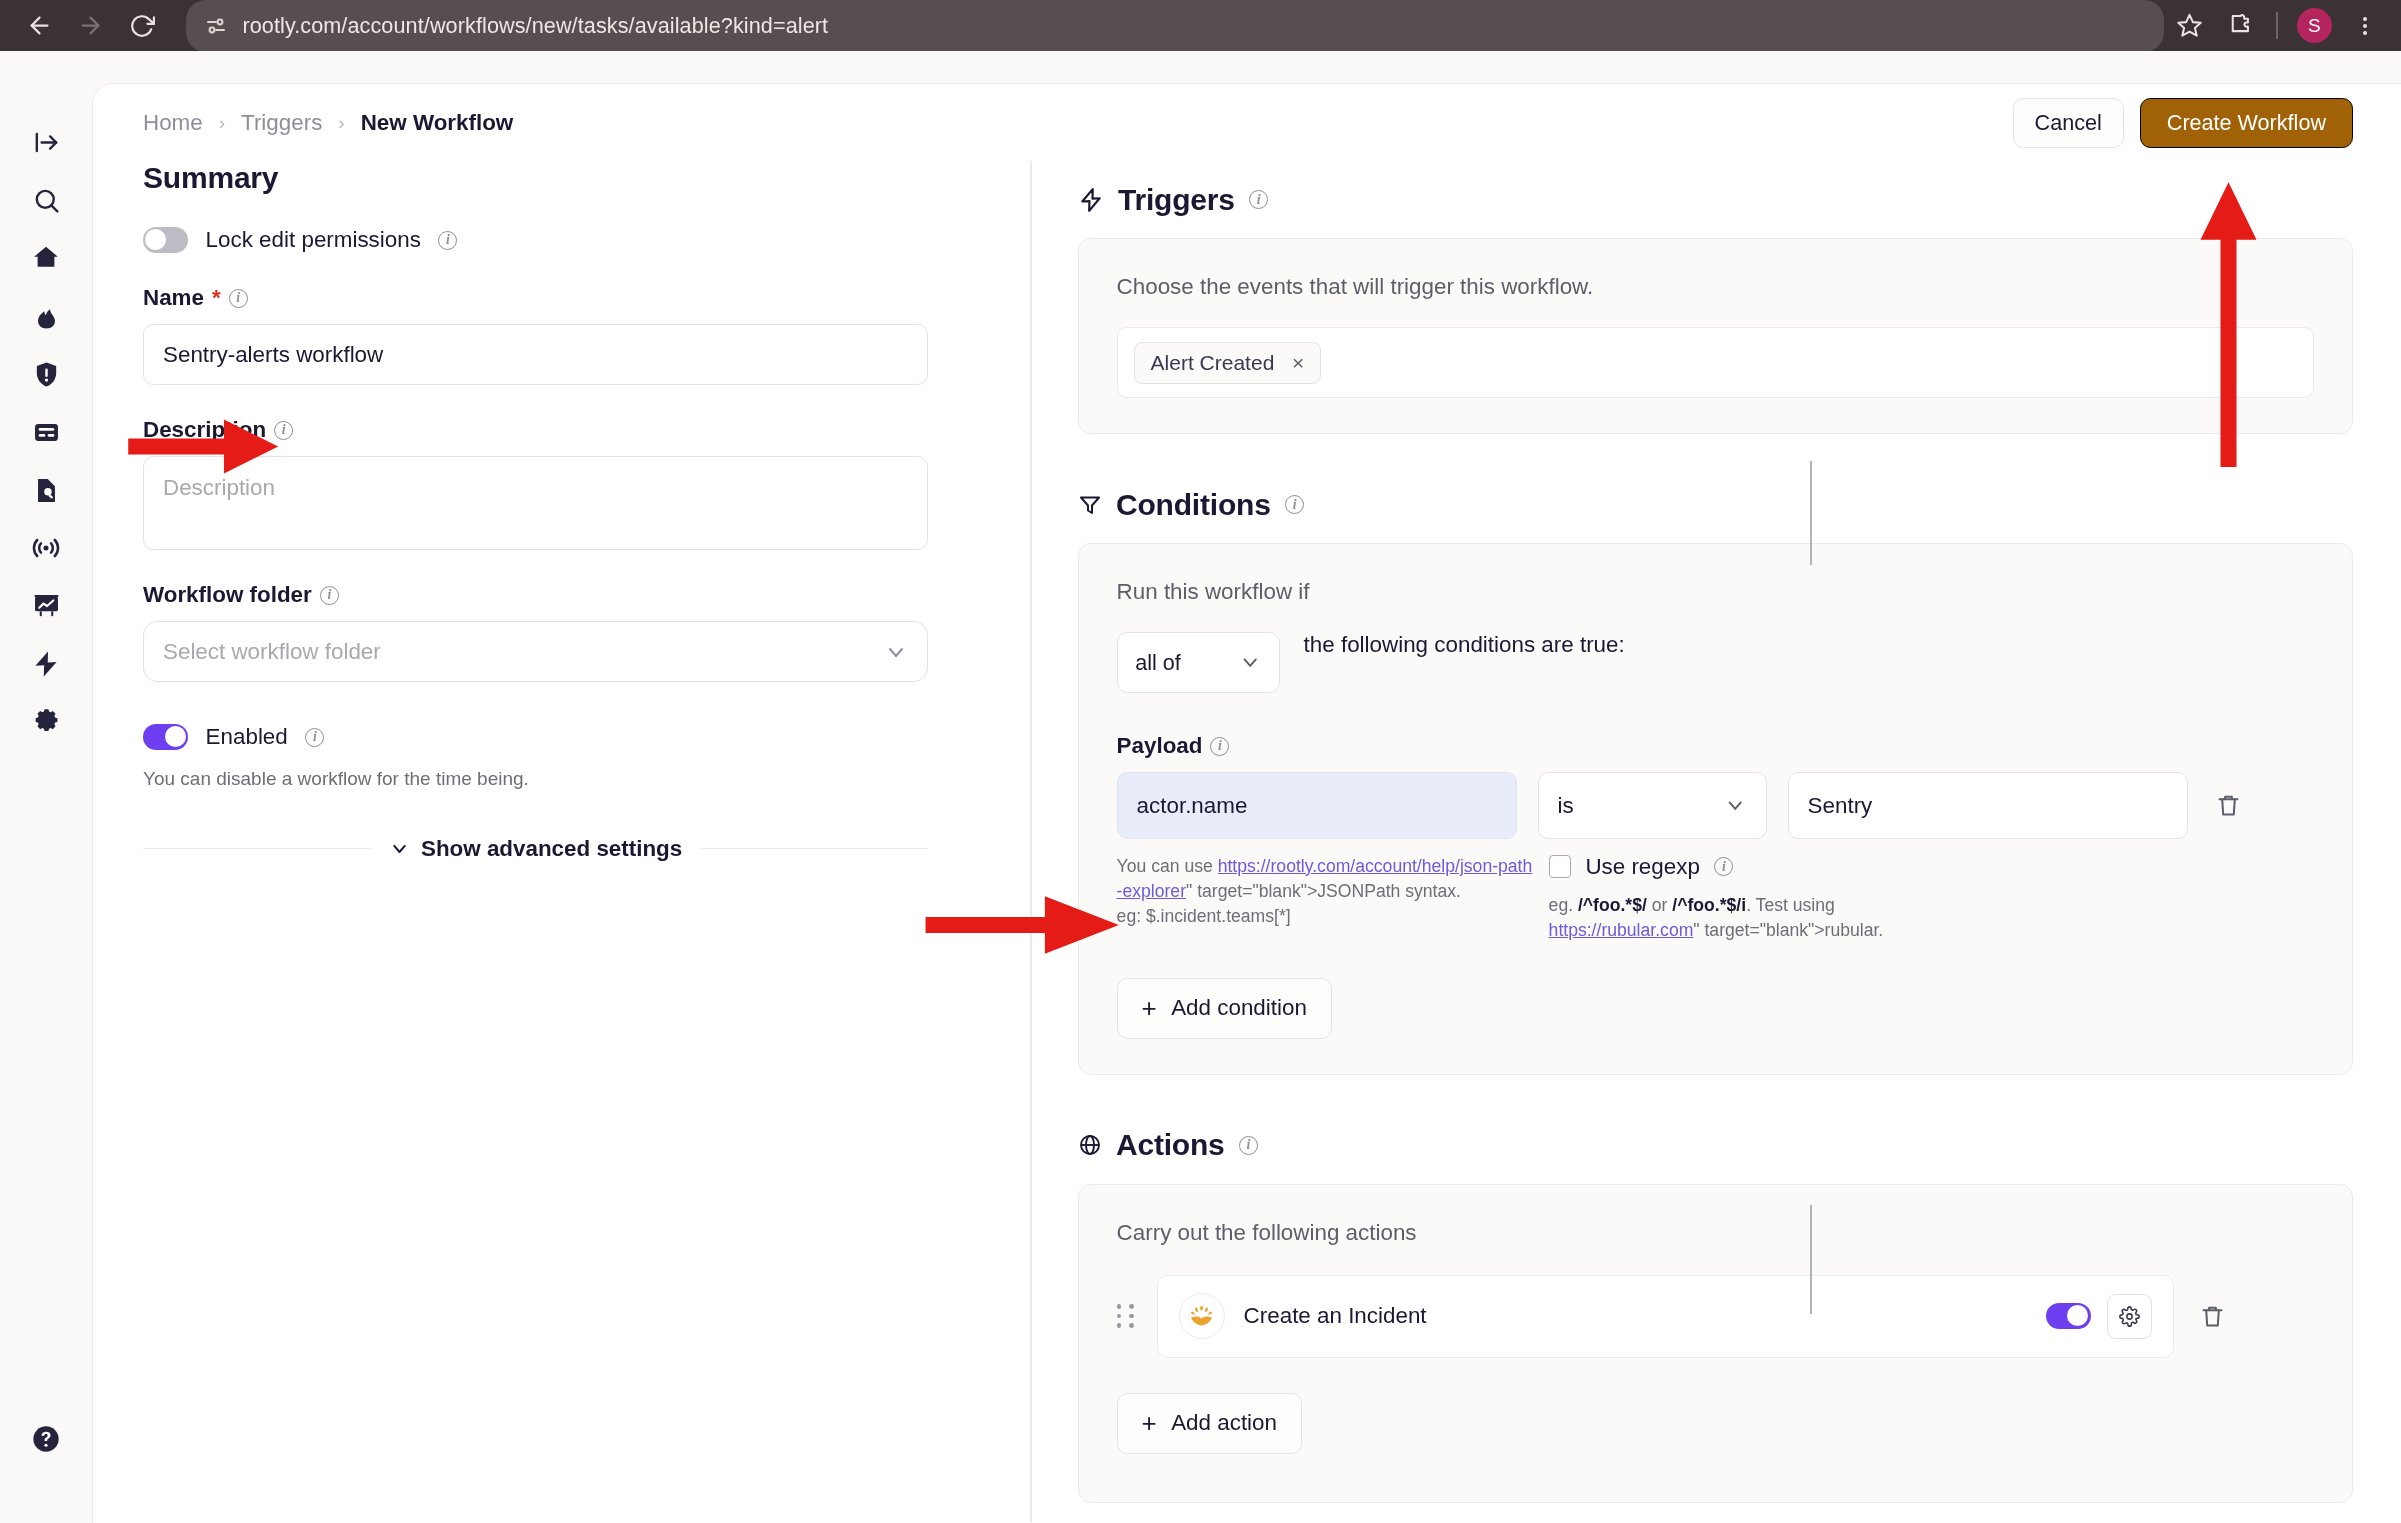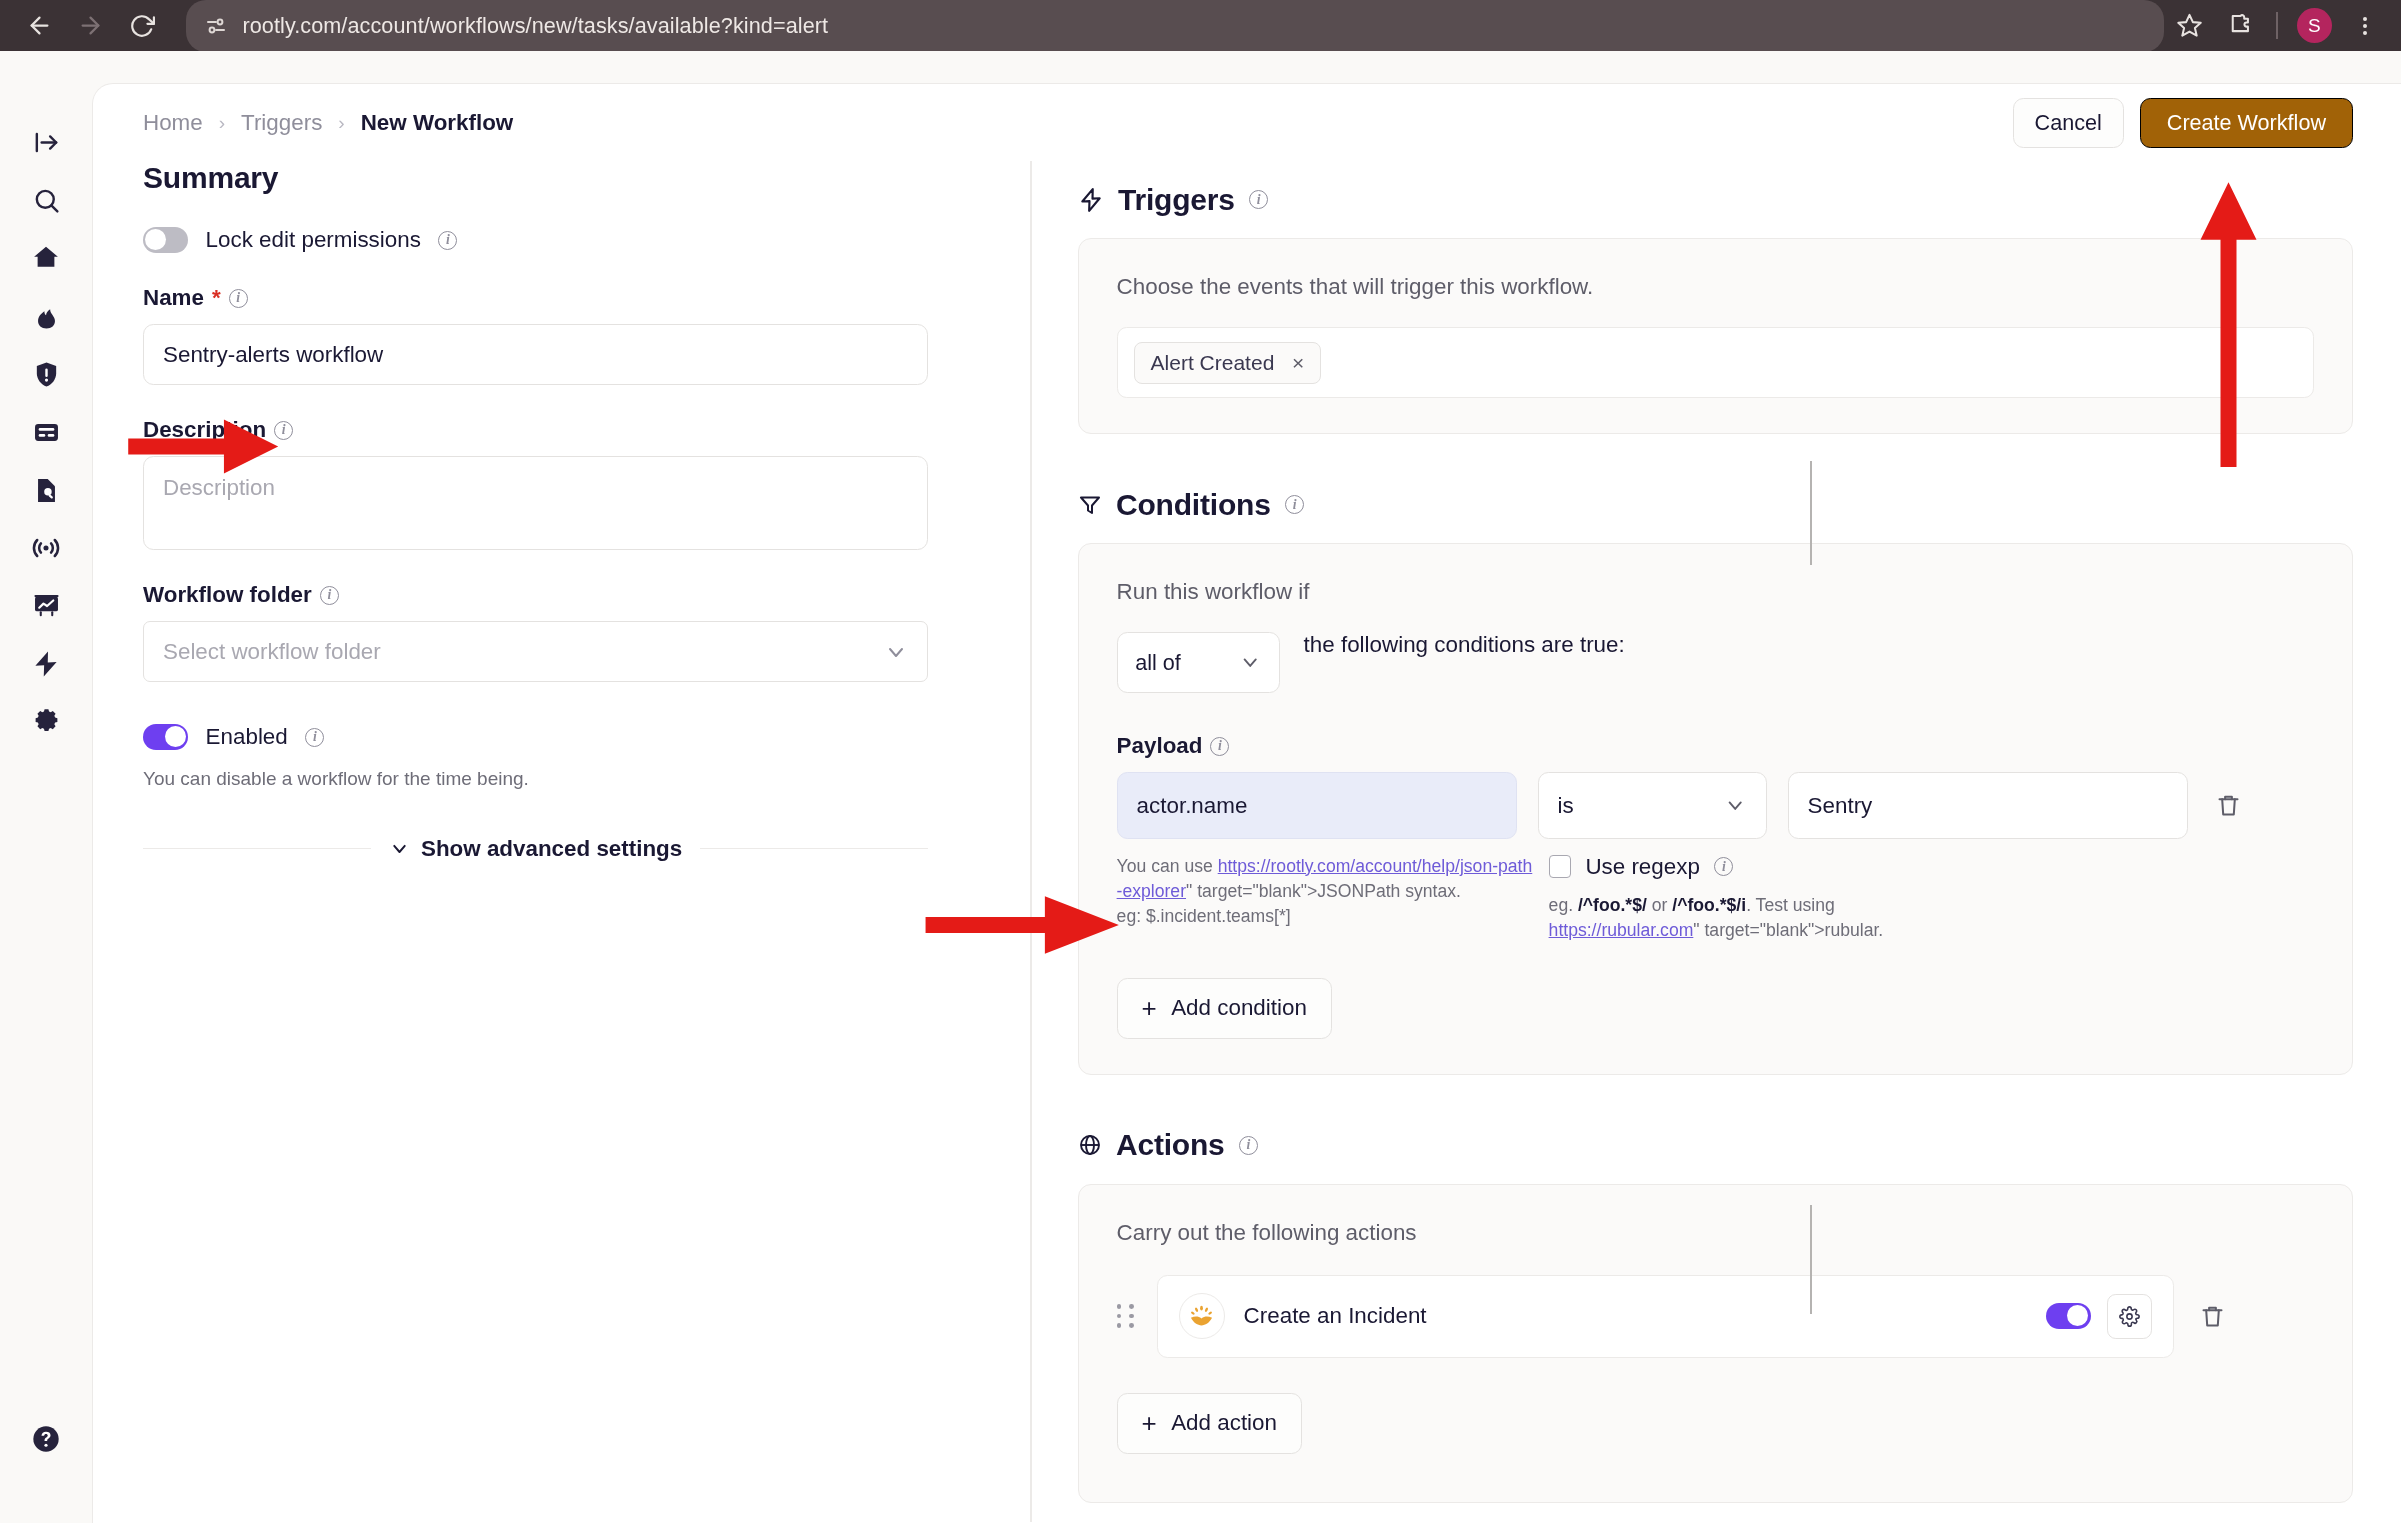--- a/index.html
+++ b/index.html
@@ -121,21 +121,21 @@
     font-size: 22.4px; color: #1a1833;
   }
   .textarea {
     margin-top: 13px; width: 785px; height: 94px;
     border: 0.8px solid #e4e2e0; border-radius: 10.4px; background: #fff;
     padding: 17.6px 19px; font-size: 22.4px; color: #a9a8b1;
     position: relative;
   }
   .select {
     margin-top: 13px; width: 785px; height: 61px;
-    border: 0.8px solid #e4e2e0; border-radius: 7px; background: #fff;
+    border: 0.8px solid #e4e2e0; border-radius: 14px; background: #fff;
     display: flex; align-items: center; padding: 0 19px;
     font-size: 22.4px; color: #a9a8b1;
   }
   .select .chev { margin-left: auto; color: #8f8e9b; }
   .help-text { font-size: 19px; color: #6e6d78; margin-top: 17.6px; }
 
   .adv-row { display: flex; align-items: center; gap: 17.6px; margin-top: 46px; width: 785px; }
   .adv-line { flex: 1; height: 0.8px; background: #eceae8; }
   .adv-label { font-size: 22.4px; color: #1a1833; font-weight: 600; display: flex; align-items: center; gap: 11.2px; }
 

